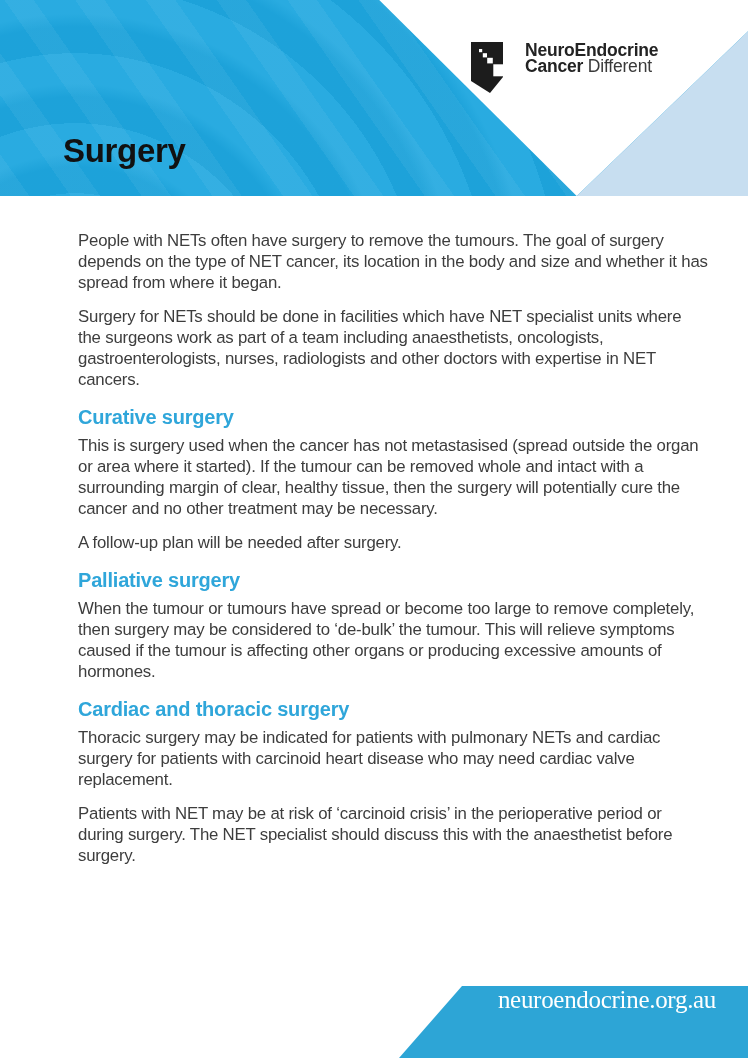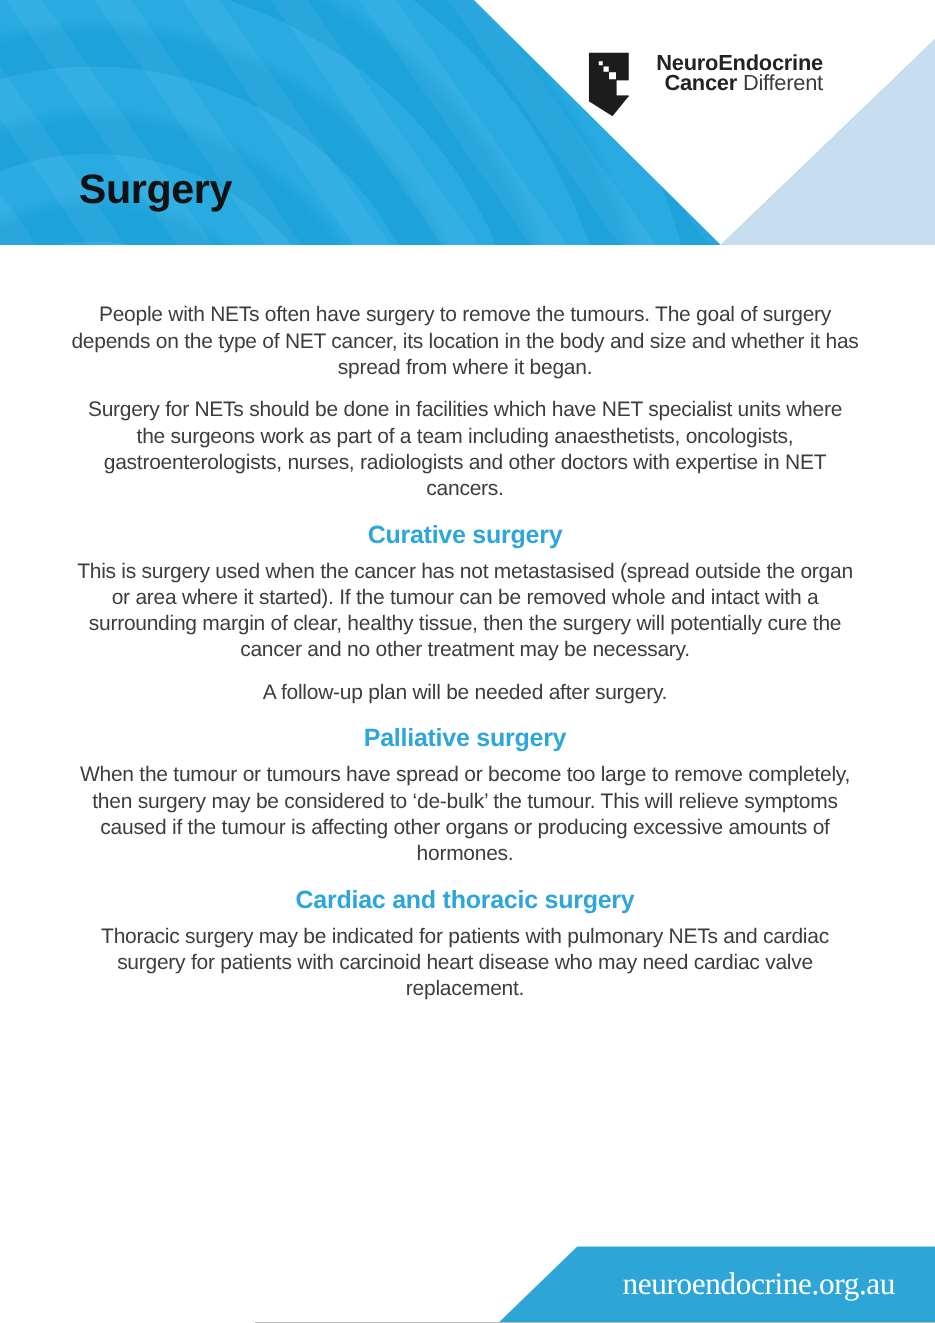--- a/index.html
+++ b/index.html
@@ -32,58 +32,57 @@
   .hdr-white{
     position:absolute;inset:0;background:#ffffff;
     clip-path:polygon(50.7% 0%, 100% 0%, 100% 16%, 77.1% 100%);
   }
   .hdr-lightblue{
     position:absolute;inset:0;background:var(--light-blue-triangle);
     clip-path:polygon(100% 16%, 100% 100%, 77.1% 100%);
   }
   .logo{
     position:absolute;left:471px;top:42px;
-    display:flex;align-items:flex-start;gap:21px;text-align:right;
+    display:flex;align-items:flex-start;gap:21px;
   }
   .logo svg{display:block;overflow:hidden;}
   .logo-text{padding-top:1px;color:#232323;}
   .logo-line1{font-size:17.5px;font-weight:700;line-height:15px;letter-spacing:-0.2px;}
   .logo-line2{font-size:17.5px;font-weight:400;line-height:16px;letter-spacing:-0.2px;color:#3a3a3a;}
   .logo-line2 .bold{font-weight:700;color:#232323;}
   h1.title{
     position:absolute;left:63px;top:134px;
     font-size:33px;line-height:34px;font-weight:700;
     letter-spacing:-0.3px;color:var(--title-text);
   }
 
   
   main.content{
-    position:absolute;top:196px;left:57px;width:630px;
-    padding-top:45px;
+    position:absolute;top:196px;left:78px;width:630px;
+    padding-top:34px;
     color:var(--body-text);
-    text-align:center;
   }
   main p{
     font-size:16.8px;line-height:21px;letter-spacing:-0.2px;
     margin:0 0 13px 0;
   }
   main h2{
     font-size:20px;line-height:21px;font-weight:700;
     color:var(--heading-blue);
     margin:17px 0 7px 0;letter-spacing:-0.2px;
   }
   section:first-child p:first-child{margin-top:0;}
 
   
   .footer{
     position:absolute;right:0;bottom:0;
-    width:349px;height:61px;
+    width:349px;height:72px;
     background:var(--footer-blue);
     clip-path:polygon(63px 0, 100% 0, 100% 100%, 0 100%);
-    display:flex;align-items:center;justify-content:center;
+    display:flex;justify-content:center;
     padding-left:67px;
   }
   .footer-url{
     font-family:"Liberation Serif", serif;
     font-size:25px;letter-spacing:-0.3px;
     color:#ffffff;
     cursor:pointer;
   }
 </style>
 </head>
@@ -129,20 +128,21 @@
       <h2>Palliative surgery</h2>
       <p>When the tumour or tumours have spread or become too large to remove completely, then surgery may be considered to ‘de-bulk’ the tumour. This will relieve symptoms caused if the tumour is affecting other organs or producing excessive amounts of hormones.</p>
     </section>
 
     <section>
       <h2>Cardiac and thoracic surgery</h2>
       <p>Thoracic surgery may be indicated for patients with pulmonary NETs and cardiac surgery for patients with carcinoid heart disease who may need cardiac valve replacement.</p>
     </section>
 
     <section>
+      <p>Patients with NET may be at risk of ‘carcinoid crisis’ in the perioperative period or during surgery. The NET specialist should discuss this with the anaesthetist before surgery.</p>
     </section>
 
   </main>
 
   <footer class="footer">
     <span class="footer-url">neuroendocrine.org.au</span>
   </footer>
 
 </div>
 

